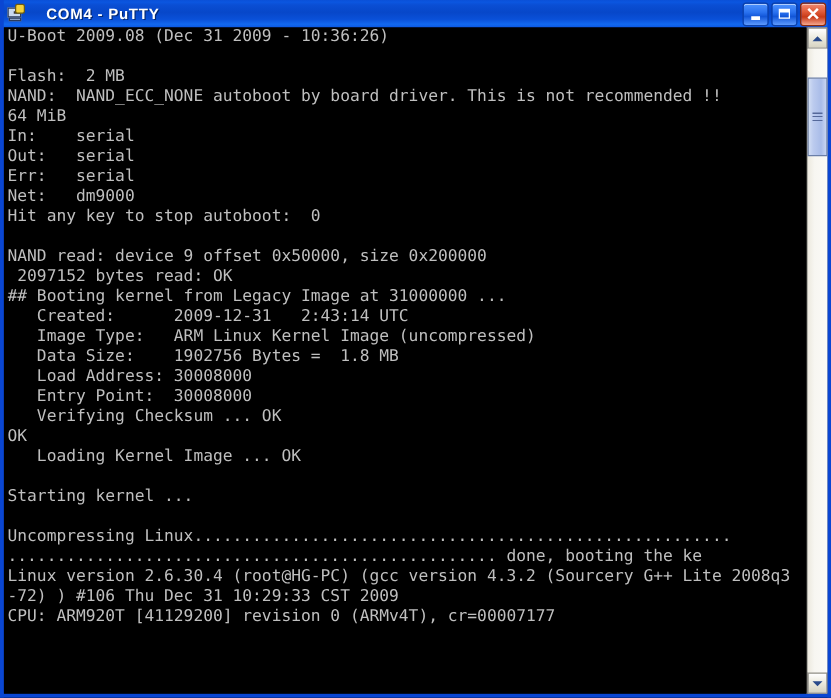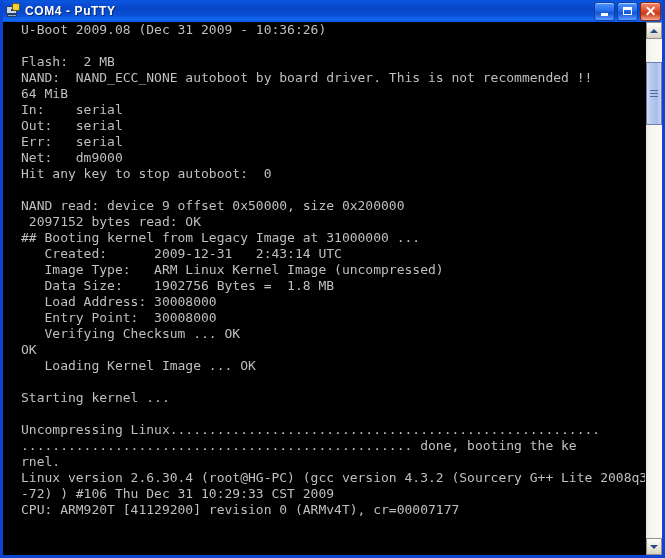--- a/index.html
+++ b/index.html
@@ -40,20 +40,21 @@
         #0a4ed4 18%,
         #0747c9 45%,
         #0a50d8 70%,
         #1268ef 88%,
         #0c58e2 100%);
     display: flex;
     align-items: center;
     box-sizing: border-box;
     padding-left: 3px;
     overflow: hidden;
+    gap: 12px;
   }
   .title-icon {
     width: 16px;
     height: 16px;
     margin-left: 2px;
     margin-right: 4px;
     position: relative;
     flex: 0 0 auto;
   }
   .title-icon .mon {
@@ -155,21 +156,21 @@
     height: 533px;
     background: #000000;
     display: flex;
   }
   .terminal {
     position: relative;
     width: 642px;
     height: 533px;
     background: #000000;
     overflow: hidden;
-    padding-left: 18px;
+    padding-left: 3px;
     box-sizing: border-box;
   }
   .term-line {
     color: #bfbfbf;
     font-family: "DejaVu Sans Mono", "Liberation Mono", monospace;
     font-size: 13px;
     line-height: 16px;
     height: 16px;
     white-space: pre;
     letter-spacing: 0px;
@@ -289,21 +290,20 @@
         <div class="term-line">   Load Address: 30008000</div>
         <div class="term-line">   Entry Point:  30008000</div>
         <div class="term-line">   Verifying Checksum ... OK</div>
         <div class="term-line">OK</div>
         <div class="term-line">   Loading Kernel Image ... OK</div>
         <div class="term-line"></div>
         <div class="term-line">Starting kernel ...</div>
         <div class="term-line"></div>
         <div class="term-line">Uncompressing Linux.......................................................</div>
         <div class="term-line">.................................................. done, booting the ke</div>
-        <div class="term-line">rnel.</div>
         <div class="term-line">Linux version 2.6.30.4 (root@HG-PC) (gcc version 4.3.2 (Sourcery G++ Lite 2008q3</div>
         <div class="term-line">-72) ) #106 Thu Dec 31 10:29:33 CST 2009</div>
         <div class="term-line">CPU: ARM920T [41129200] revision 0 (ARMv4T), cr=00007177</div>
       </div>
 
     <div class="scrollbar">
       <div class="sb-btn up">
         <div class="arrow-up"></div>
       </div>
       <div class="sb-track"></div>

